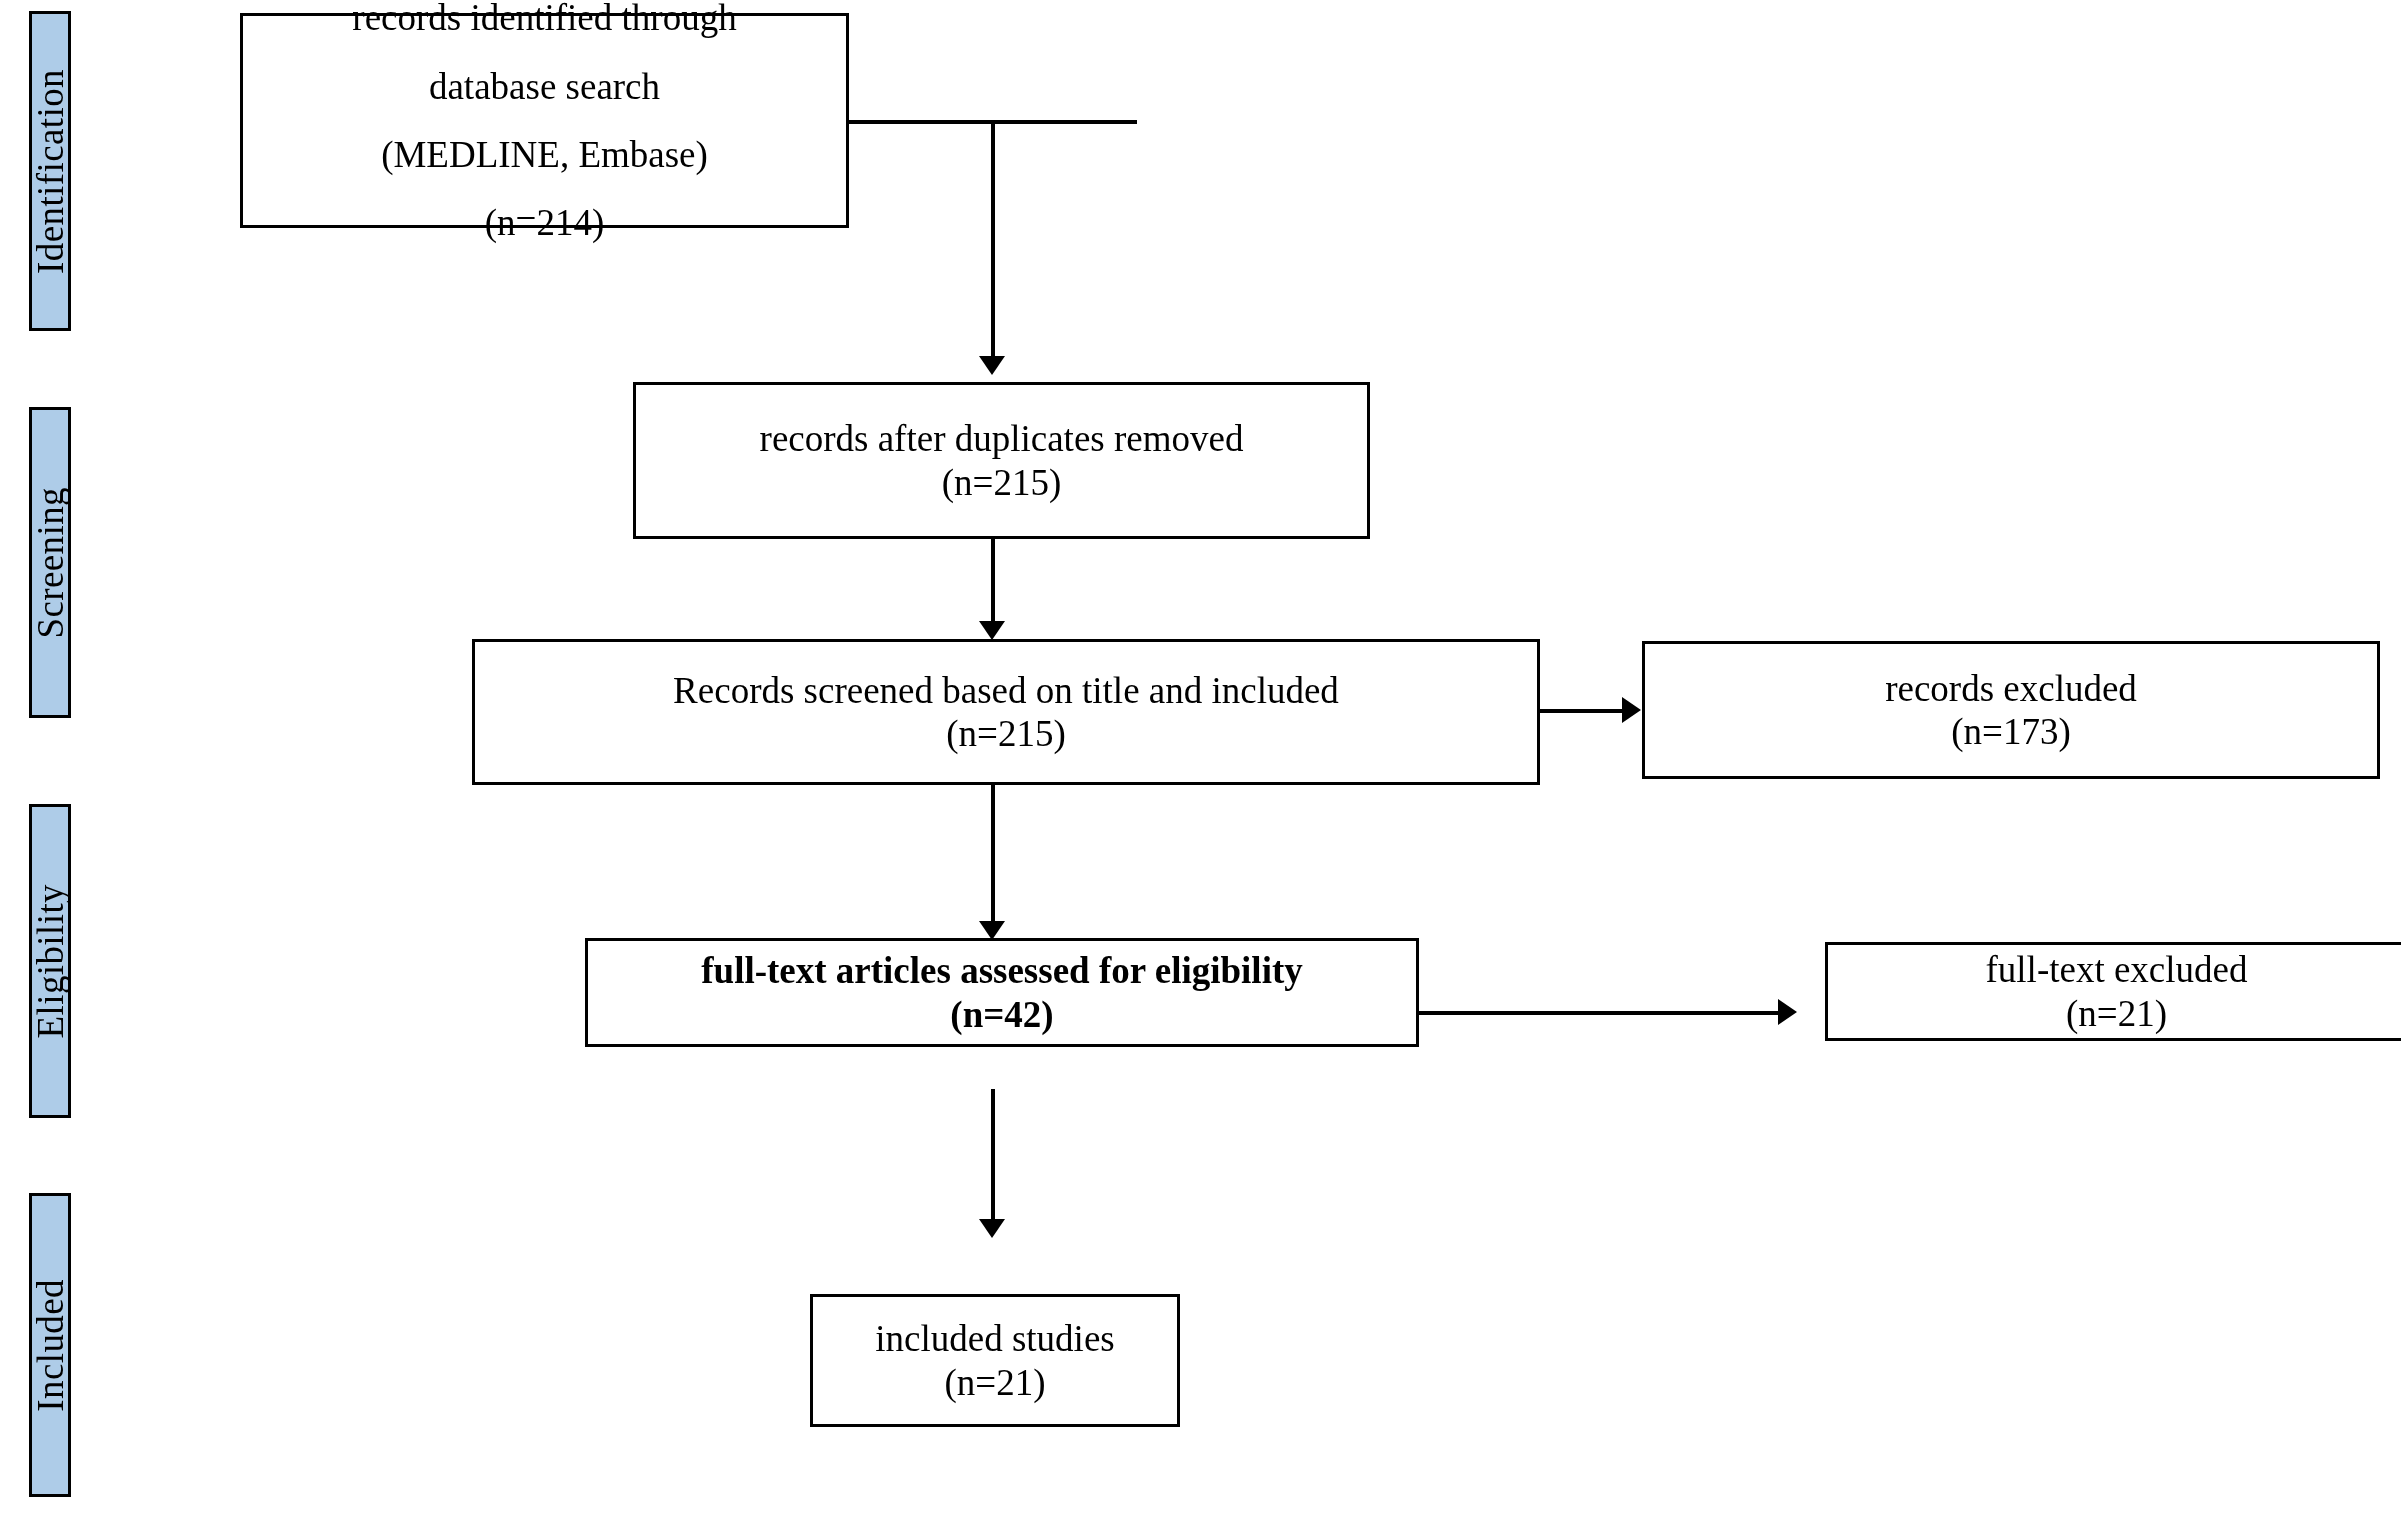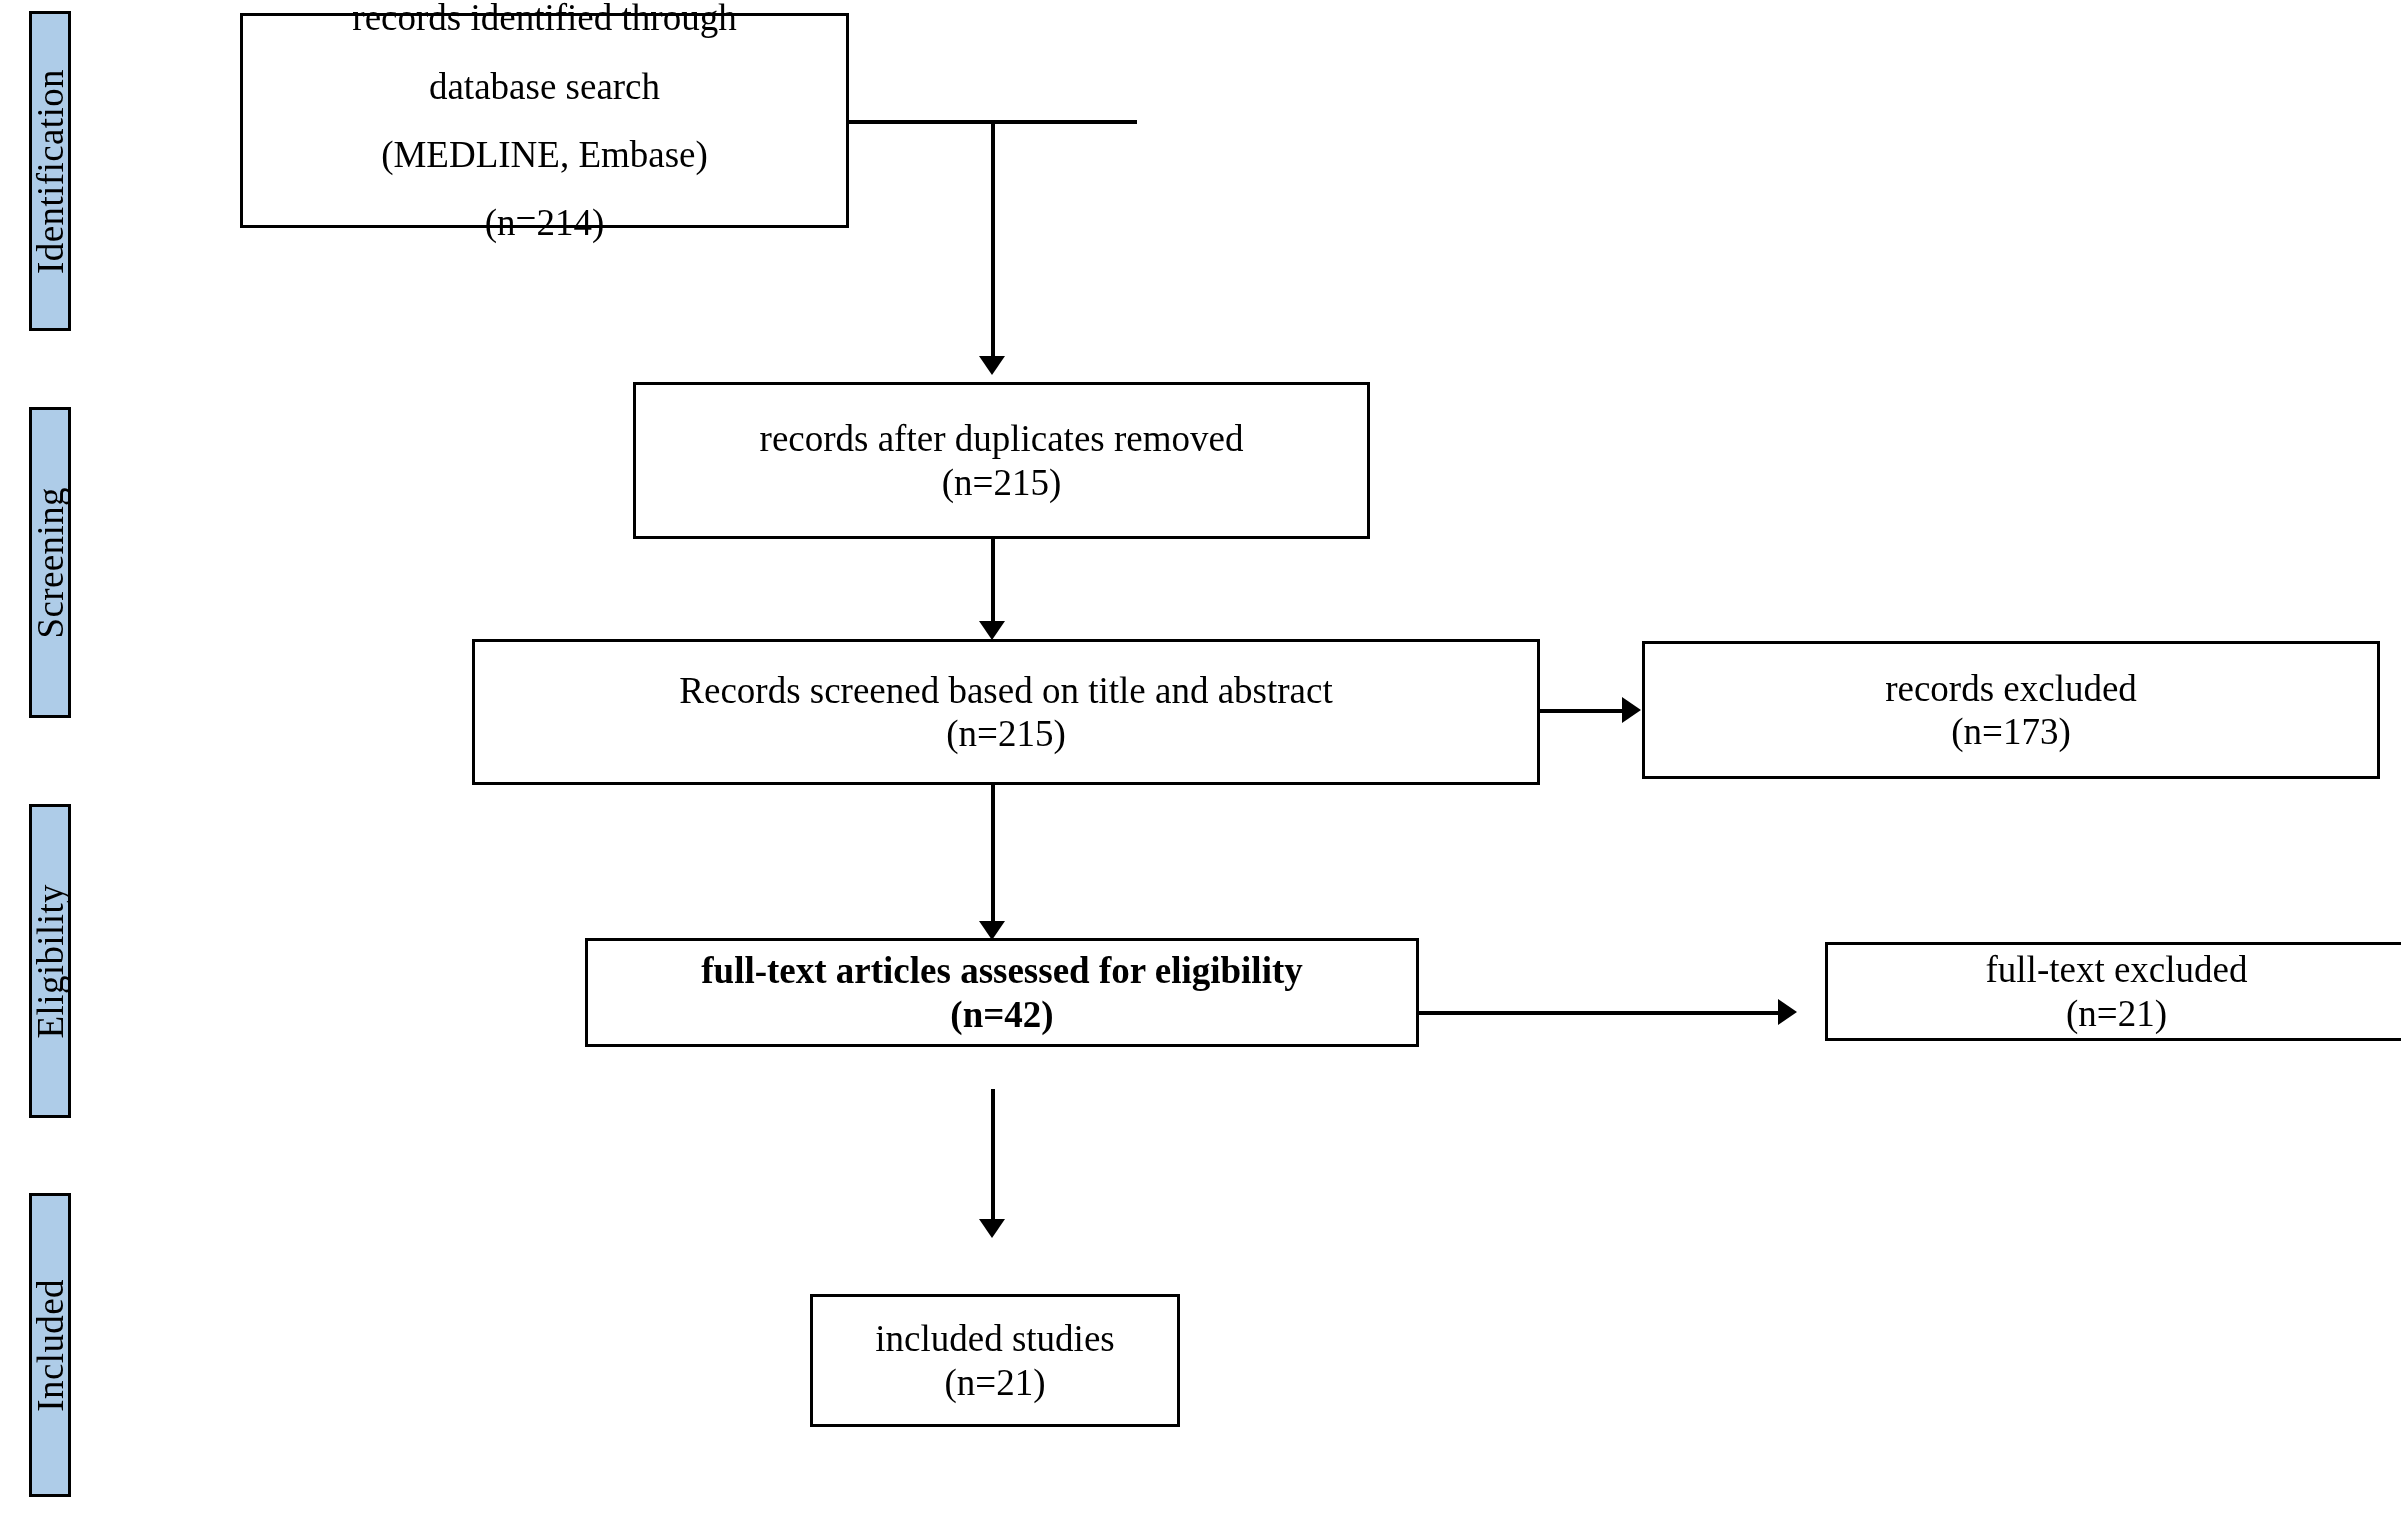--- a/index.html
+++ b/index.html
@@ -128,21 +128,21 @@
     <span class="line">(n=214)</span>
   </div>
 
 
   <div class="flow-box" style="left:633px; top:382px; width:737px; height:157px;">
     <span class="line">records after duplicates removed</span>
     <span class="line">(n=215)</span>
   </div>
 
   <div class="flow-box" style="left:472px; top:639px; width:1068px; height:146px;">
-    <span class="line">Records screened based on title and abstract</span>
+    <span class="line">Records screened based on title and included</span>
     <span class="line">(n=215)</span>
   </div>
 
   <div class="flow-box" style="left:1642px; top:641px; width:738px; height:138px;justify-content:center;">
     <span class="line">records excluded</span>
     <span class="line">(n=173)</span>
   </div>
 
   <div class="flow-box" style="left:585px; top:938px; width:834px; height:109px;font-weight:bold;">
     <span class="line">full-text articles assessed for eligibility</span>

